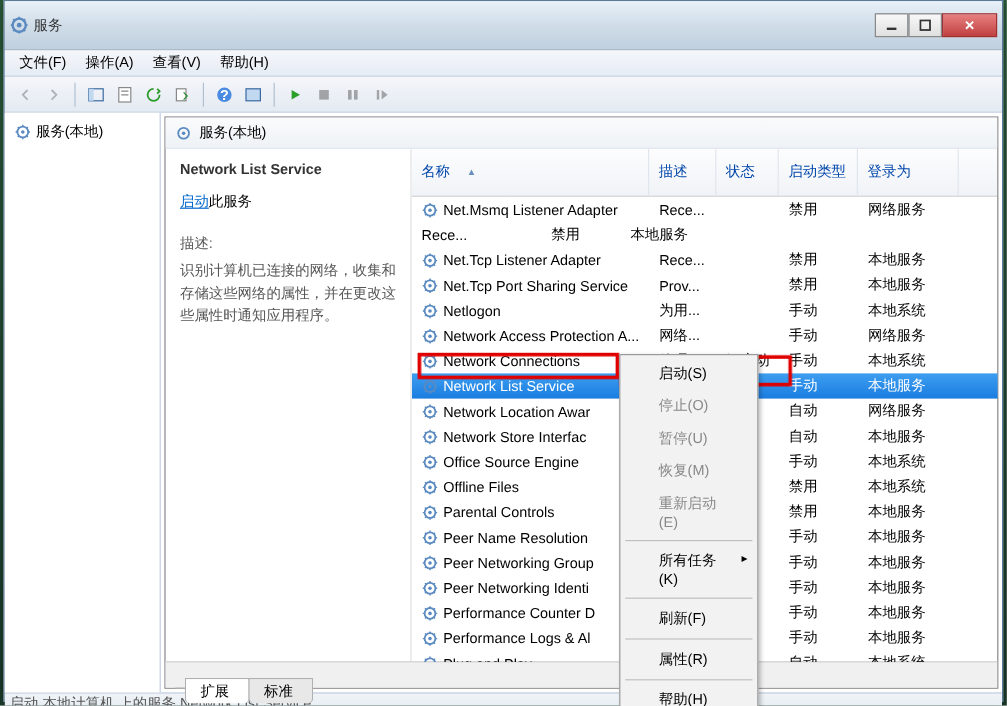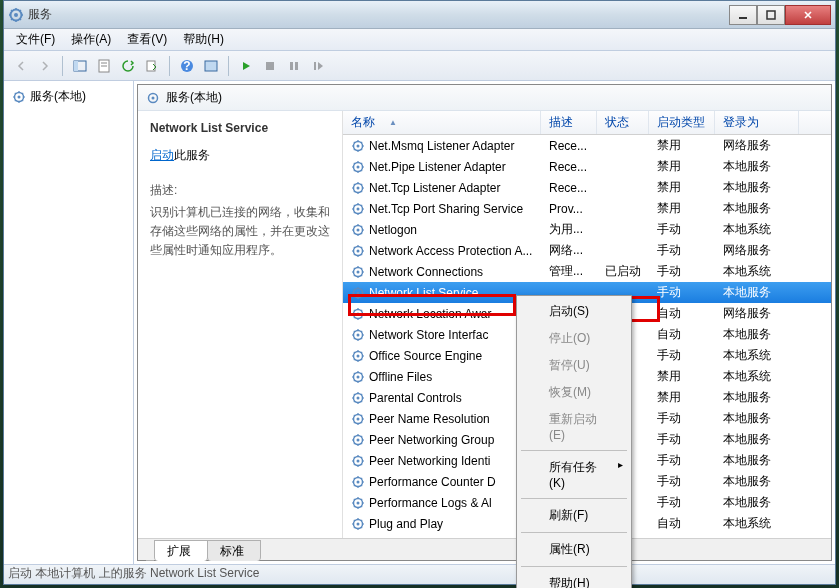--- a/index.html
+++ b/index.html
@@ -1,20 +1,20 @@
 <!DOCTYPE html>
 <html><head>
 <meta charset="utf-8">
 <style>
 * { box-sizing: border-box; margin: 0; padding: 0; font-family: "Microsoft YaHei", "Segoe UI", Tahoma, sans-serif; font-size: 12px; }
 body { width: 839px; height: 588px; background: linear-gradient(180deg, #2a5a3a 0%, #1a3a2a 100%); overflow: hidden; position: relative; }
 
 .window { position: absolute; left: 3px; top: 0; width: 833px; height: 585px; background: #f0f0f0; border: 1px solid #5a7a9a; box-shadow: 0 0 10px rgba(0,0,0,0.4); }
 
-.titlebar { height: 28px; background: linear-gradient(180deg, #e8f0f8 0%, #d0dde8 50%, #c0d0e0 100%); display: flex; align-items: center; padding: 0 4px; border-bottom: 1px solid #a0b0c0; }
+.titlebar { height: 41px; background: linear-gradient(180deg, #e8f0f8 0%, #d0dde8 50%, #c0d0e0 100%); display: flex; align-items: center; padding: 0 4px; border-bottom: 1px solid #a0b0c0; }
 .titlebar-icon { width: 16px; height: 16px; margin-right: 4px; }
 .titlebar-title { flex: 1; color: #333; }
 .win-btns { display: flex; gap: 0; }
 .win-btn { width: 30px; height: 20px; border: 1px solid #888; background: linear-gradient(180deg, #f8f8f8, #e0e0e0); display: flex; align-items: center; justify-content: center; cursor: pointer; font-size: 10px; }
 .win-btn.close { background: linear-gradient(180deg, #e88080, #c04040); color: #fff; width: 46px; border-color: #a03030; }
 .win-btn.min, .win-btn.max { width: 28px; }
 
 .menubar { height: 22px; background: linear-gradient(180deg, #f4f6fa, #e6ecf4); display: flex; padding: 0 4px; align-items: center; border-bottom: 1px solid #c0cde0; }
 .menu-item { padding: 2px 8px; cursor: pointer; }
 
@@ -33,21 +33,21 @@
 
 .right-body { flex: 1; display: flex; overflow: hidden; }
 
 .desc-panel { width: 205px; border-right: 1px solid #e0e0e0; padding: 10px 12px; }
 .desc-title { font-weight: bold; margin-bottom: 12px; color: #333; }
 .desc-link { color: #0066cc; cursor: pointer; text-decoration: underline; }
 .desc-label { margin-top: 18px; color: #555; }
 .desc-text { color: #555; line-height: 1.6; margin-top: 4px; }
 
 .list-panel { flex: 1; display: flex; flex-direction: column; overflow: hidden; }
-.list-header { display: flex; height: 24px; border-bottom: 1px solid #d0d0d0; background: linear-gradient(180deg, #fdfdfe, #f0f3f7); }
+.list-header { display: flex; height: 40px; border-bottom: 1px solid #d0d0d0; background: linear-gradient(180deg, #fdfdfe, #f0f3f7); }
 .col-h { padding: 4px 8px; border-right: 1px solid #e0e6ee; color: #0046aa; cursor: pointer; display: flex; align-items: center; }
 .col-h.sorted::after { content: "▲"; font-size: 8px; margin-left: 14px; color: #6a8fbf; }
 .col-name { width: 198px; }
 .col-desc { width: 56px; }
 .col-state { width: 52px; }
 .col-startup { width: 66px; }
 .col-logon { width: 84px; }
 
 .list-body { flex: 1; overflow: auto; }
 .list-row { display: flex; height: 21px; align-items: center; cursor: pointer; }
@@ -63,21 +63,21 @@
 
 .highlight-red { position: absolute; border: 3px solid #e00000; pointer-events: none; z-index: 50; }
 
 .context-menu { position: absolute; left: 516px; top: 295px; width: 116px; background: #f2f2f2; border: 1px solid #9a9a9a; box-shadow: 2px 2px 4px rgba(0,0,0,0.3); z-index: 100; padding: 2px; }
 .ctx-item { padding: 5px 24px 5px 30px; cursor: pointer; position: relative; }
 .ctx-item.disabled { color: #888; cursor: default; }
 .ctx-sep { height: 1px; background: #c0c0c0; margin: 3px 2px; }
 .ctx-item.submenu::after { content: "▸"; position: absolute; right: 6px; top: 5px; font-size: 10px; }
 
 .tabs { height: 22px; display: flex; align-items: flex-end; padding-left: 8px; background: #f0f0f0; border-top: 1px solid #d0d0d0; }
-.tab { padding: 2px 16px 1px 12px; border: 1px solid #b0b0b0; border-bottom: none; background: #fff; cursor: pointer; margin-right: -1px; border-radius: 0 0 4px 4px; position: relative; top: 1px; }
+.tab { padding: 2px 16px 1px 12px; border: 1px solid #b0b0b0; border-bottom: none; background: #fff; cursor: pointer; margin-right: -1px; border-radius: 0 0 4px 4px; position: relative; top: 13px; }
 .tab.inactive { background: #e8e8e8; }
 
 .statusbar { height: 20px; background: linear-gradient(180deg, #f0f4f8, #e0e8f0); border-top: 1px solid #c0cde0; display: flex; align-items: flex-start; padding: 0 4px; color: #555; }
 
 svg { display: block; }
 </style>
 </head>
 <body>
 
 <div class="window">
@@ -246,30 +246,20 @@
                     </svg>
                   </span>
                   <span>Net.Msmq Listener Adapter</span>
                 </div>
                 <div class="cell c-desc">Rece...</div>
                 <div class="cell c-state"></div>
                 <div class="cell c-startup">禁用</div>
                 <div class="cell c-logon">网络服务</div>
               </div>
               <div class="list-row">
-                <div class="cell c-name">
-                  <span class="gear-icon">
-                    <svg viewBox="0 0 14 14">
-                      <circle cx="7" cy="7" r="4.5" fill="none" stroke="#5a8ac0" stroke-width="1.5"></circle>
-                      <circle cx="7" cy="7" r="1.5" fill="#5a8ac0"></circle>
-                      <path d="M7 1v1.5M7 11.5V13M1 7h1.5M11.5 7H13M2.8 2.8l1 1M10.2 10.2l1 1M11.2 2.8l-1 1M3.8 10.2l-1 1" stroke="#5a8ac0" stroke-width="1.2"></path>
-                    </svg>
-                  </span>
-                  <span>Net.Pipe Listener Adapter</span>
-                </div>
                 <div class="cell c-desc">Rece...</div>
                 <div class="cell c-state"></div>
                 <div class="cell c-startup">禁用</div>
                 <div class="cell c-logon">本地服务</div>
               </div>
               <div class="list-row">
                 <div class="cell c-name">
                   <span class="gear-icon">
                     <svg viewBox="0 0 14 14">
                       <circle cx="7" cy="7" r="4.5" fill="none" stroke="#5a8ac0" stroke-width="1.5"></circle>

